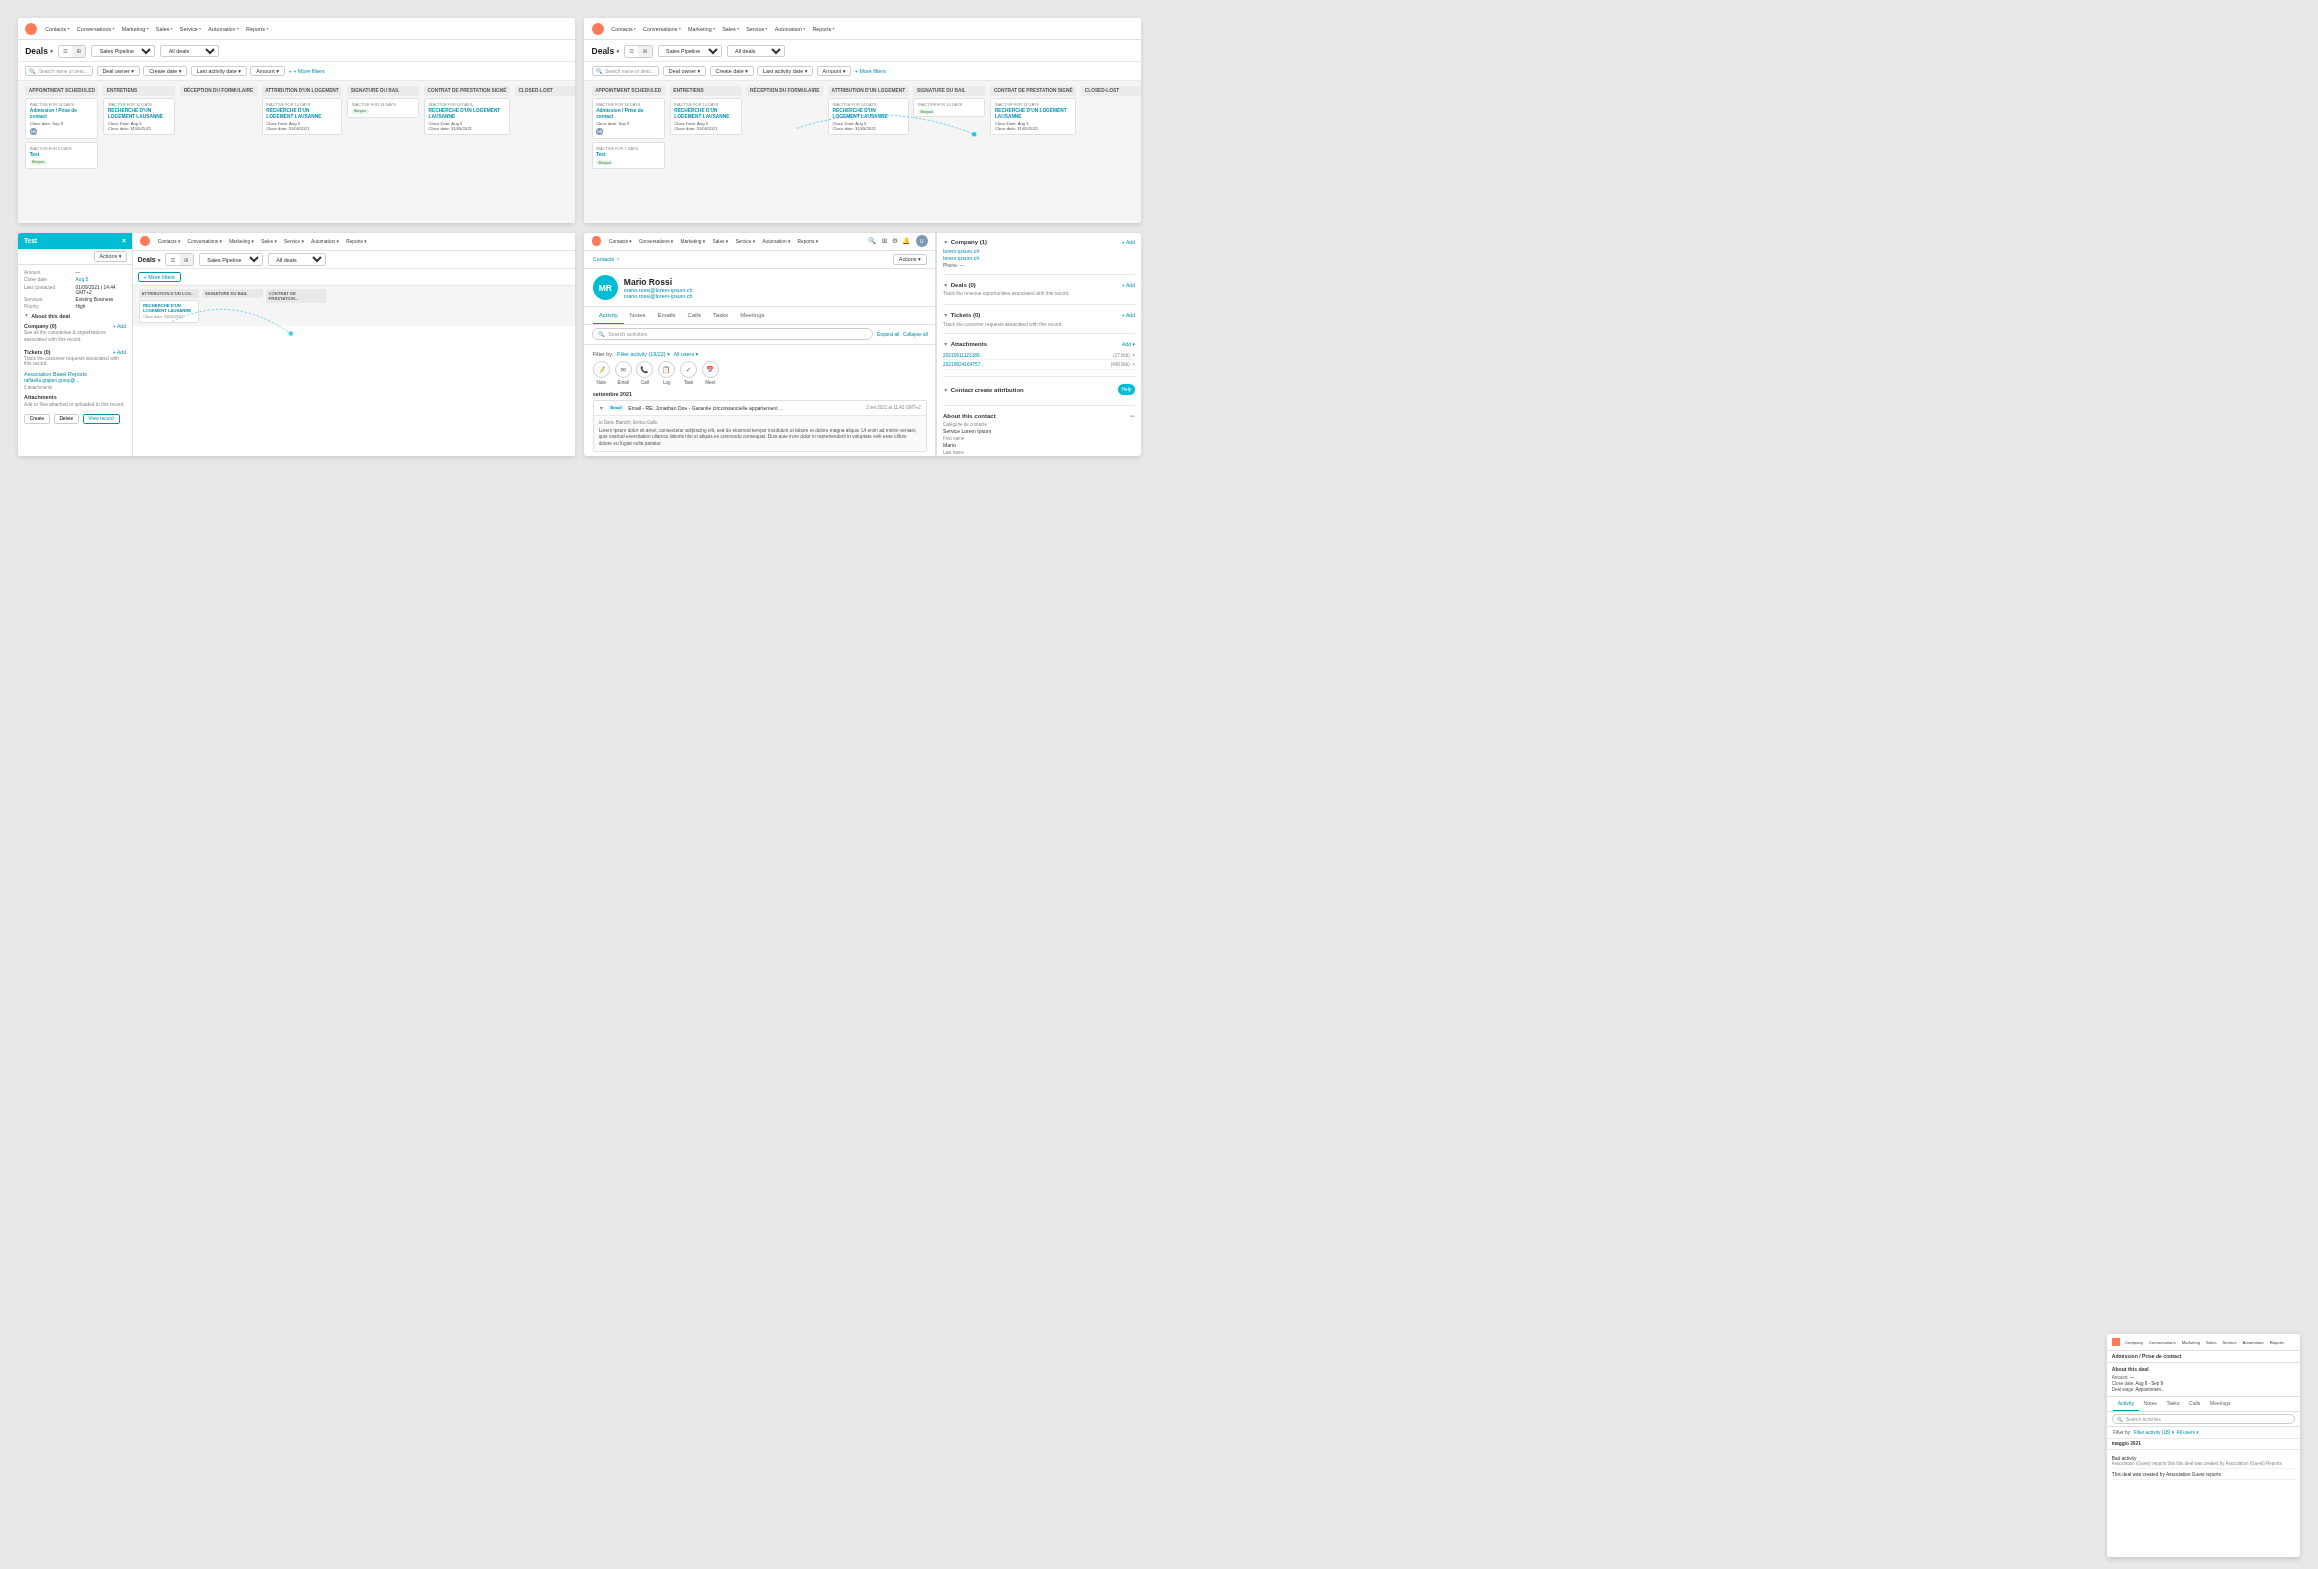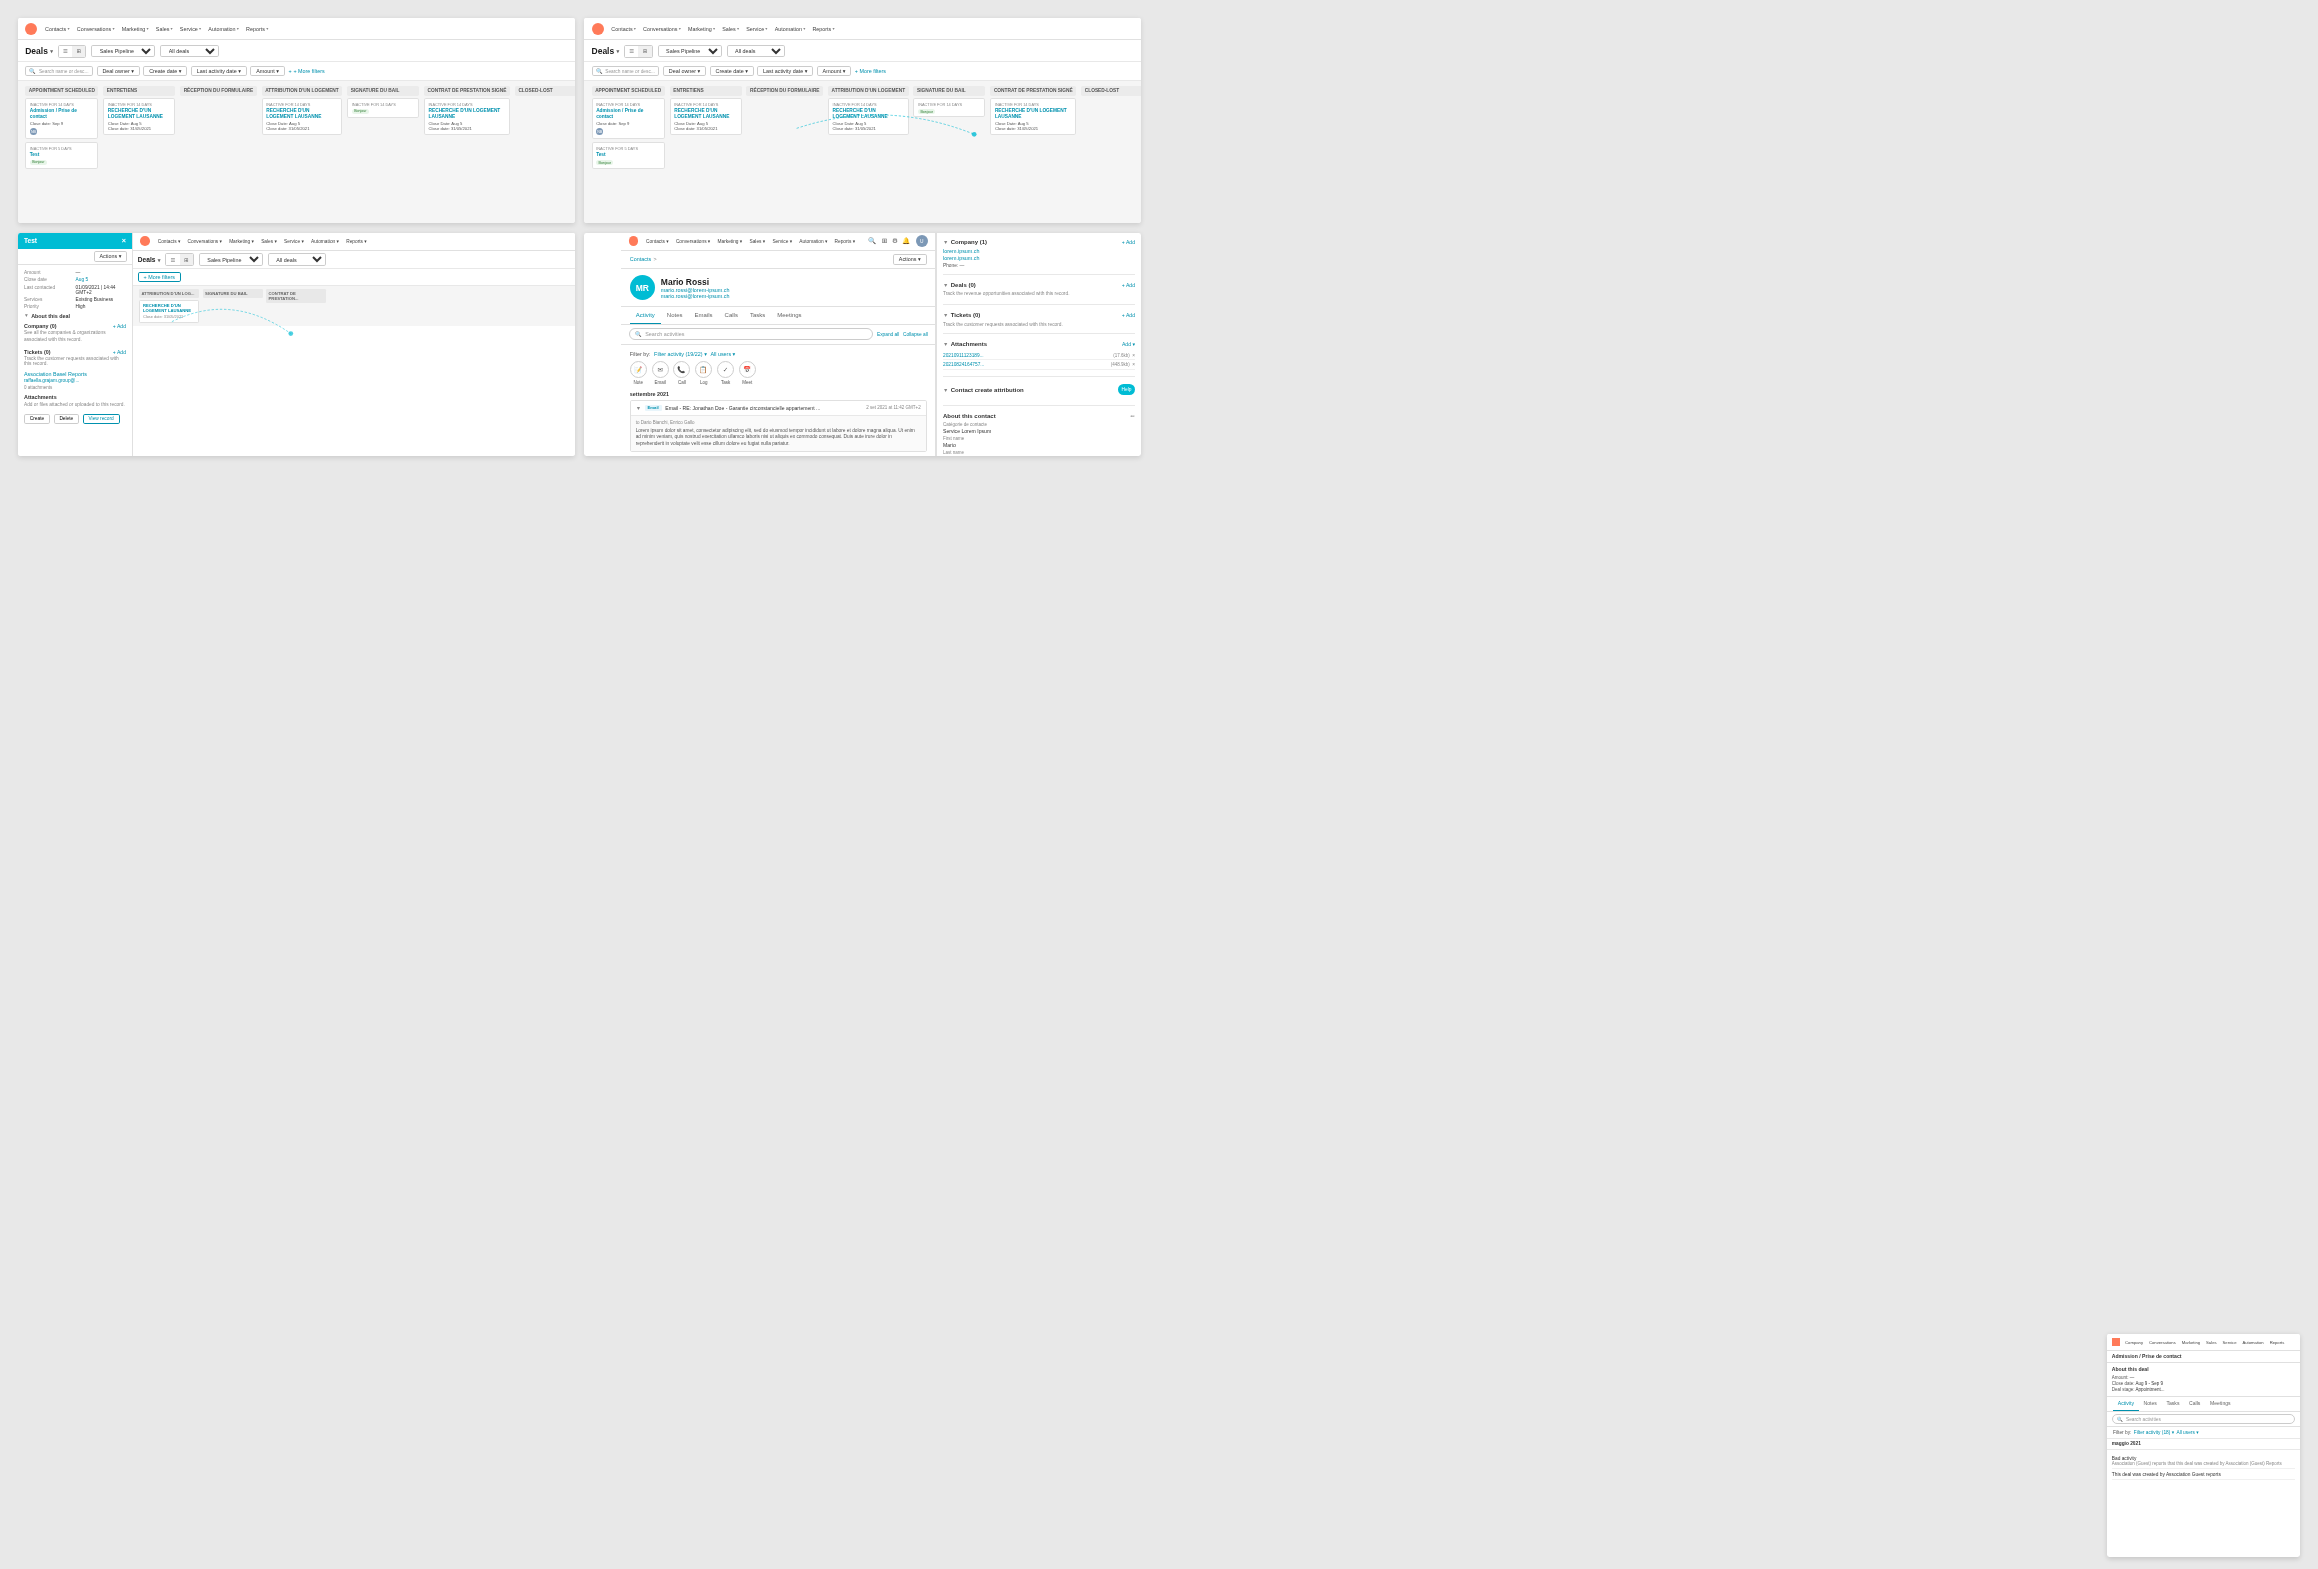--- a/index.html
+++ b/index.html
@@ -1175,21 +1175,21 @@
         </div>
 
         <svg style="position:absolute; top:0; left:0; width:100%; height:100%; pointer-events:none; overflow:visible;" viewBox="0 0 732 286" width="442" height="173">
           <path d="M 60 60 Q 160 10 260 80" stroke="#00bcd4" stroke-width="1.5" fill="none" stroke-dasharray="4,3" opacity="0.6"></path>
           <circle cx="260" cy="80" r="4" fill="#00bcd4" opacity="0.7"></circle>
         </svg>
       </div>
     </div>
   </div>
 
-  <div class="panel" style="display: grid; grid-template-columns: 1fr 205px; overflow: hidden; padding-left: 37px;">
+  <div class="panel" style="display: grid; grid-template-columns: 1fr 205px; overflow: hidden;">
 
     <div style="display: flex; flex-direction: column; overflow: hidden; border-right: 0.6px solid #e0e0e0;">
 
       <div class="top-nav" style="height: 18px;">
         <div class="nav-logo" style="width:9.7px; height:9.7px;"></div>
         <div class="nav-items">
           <div class="nav-item" style="font-size: 4.8px;">Contacts ▾</div>
           <div class="nav-item" style="font-size: 4.8px;">Conversations ▾</div>
           <div class="nav-item" style="font-size: 4.8px;">Marketing ▾</div>
           <div class="nav-item" style="font-size: 4.8px;">Sales ▾</div>

